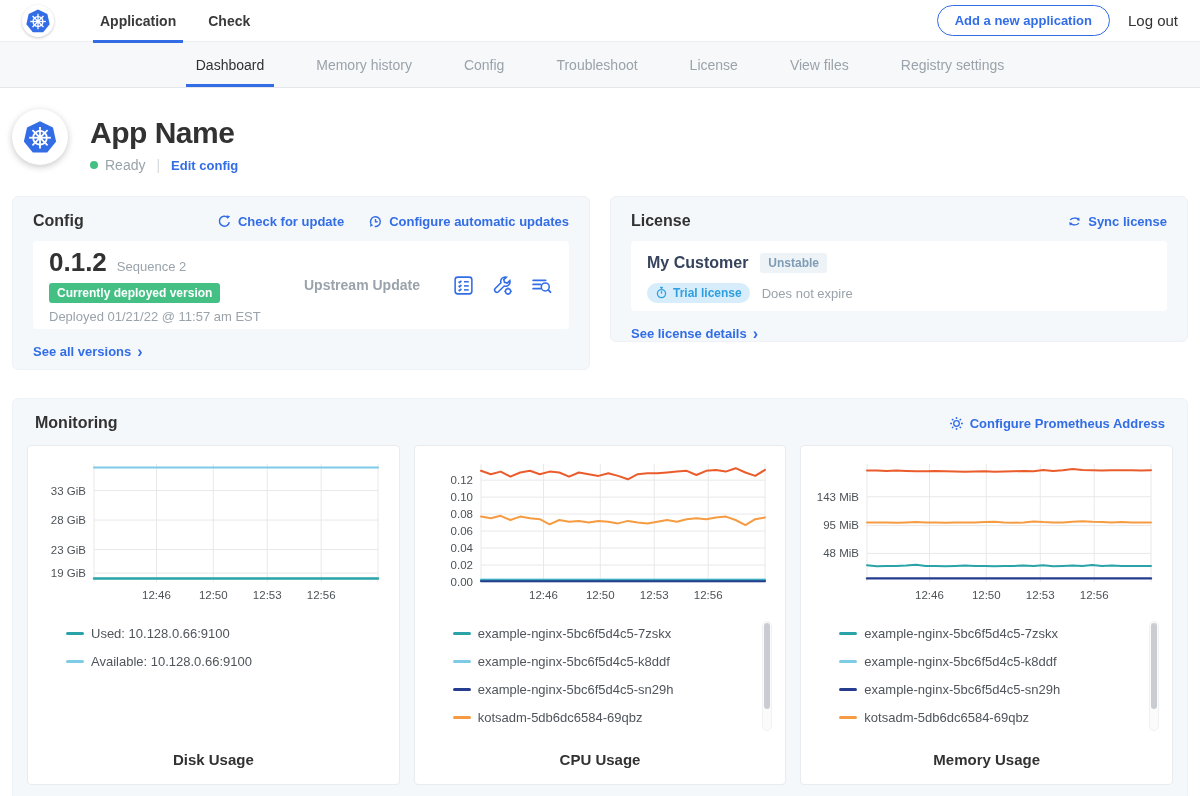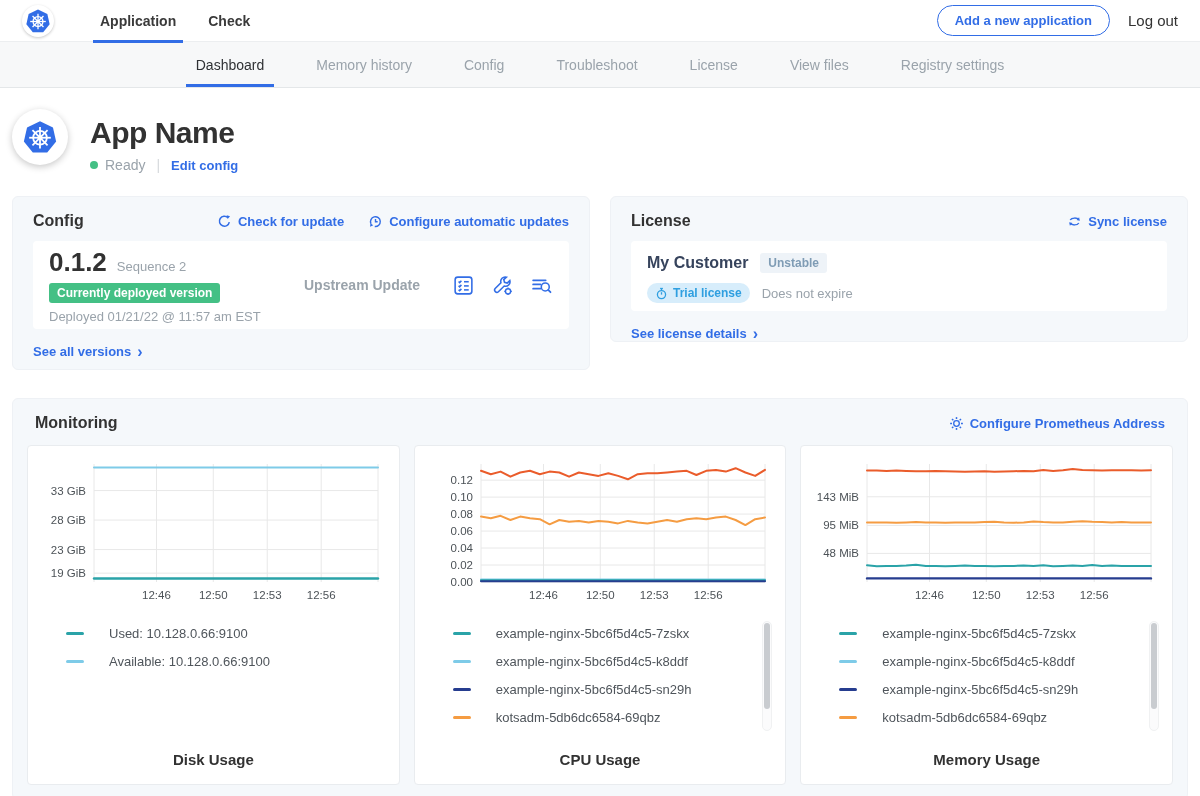--- a/index.html
+++ b/index.html
@@ -46,29 +46,29 @@
   .v-deployed{font-size:13px;color:#9aa3ab;}
   .v-source{font-size:14px;font-weight:700;color:#9aa3ab;}
   .v-actions{margin-left:auto;display:flex;gap:16px;align-items:center;}
   .see-link{margin-top:13px;}
   .chev{font-size:16px;font-weight:700;line-height:0;}
   .lic-inner{height:70px;}
   .lic-row1{display:flex;align-items:center;gap:12px;}
   .customer{font-size:16px;font-weight:700;color:#36435c;}
   .chan-badge{background:#eef3f8;color:#7f9cb5;font-size:12px;font-weight:700;padding:3px 8px;border-radius:3px;}
   .lic-row2{margin-top:10px;display:flex;align-items:center;gap:12px;}
-  .trial-badge{background:#d7edfb;color:#2f9fe0;font-size:12px;font-weight:700;padding:3px 8px;border-radius:10px;display:inline-flex;align-items:center;gap:5px;}
+  .trial-badge{background:#d7edfb;color:#2f9fe0;font-size:12px;font-weight:700;padding:3px 8px;border-radius:10px;display:inline-flex;align-items:flex-start;gap:5px;}
   .expiry{font-size:13px;color:#9aa3ab;}
   
   .monitoring{margin:28px 12px 0;background:#f5f8fb;border:1px solid #eef1f5;border-radius:6px;padding:15px 14px 14px;}
   .mon-head{display:flex;align-items:center;padding:0 8px;}
   .charts-row{display:flex;gap:14px;margin-top:13px;}
   .chart-card{flex:1;background:#fff;border:1px solid #e9ecef;border-radius:4px;padding:10px 10px 16px;display:flex;flex-direction:column;height:340px;}
   .legend{margin-top:13px;position:relative;padding:0 18px 0 28px;}
-  .legend-row{display:flex;align-items:center;gap:25px;padding:6.5px 0;}
+  .legend-row{display:flex;align-items:center;gap:7px;padding:6.5px 0;}
   .dash{width:18px;height:3px;border-radius:2px;flex:none;}
   .legend-label{font-size:13px;color:#4f555b;}
   .legend-scroll{position:absolute;right:3px;top:2px;width:10px;height:110px;background:#fbfbfc;border:1px solid #f0f1f2;border-radius:5px;}
   .legend-thumb{width:6px;margin:1px;height:86px;background:#c9ccd0;border-radius:3px;}
   .chart-title{margin-top:auto;text-align:center;font-size:15px;font-weight:700;}
   .icon{display:inline-flex;flex:none;}
 </style>
 </head>
 <body>
 

